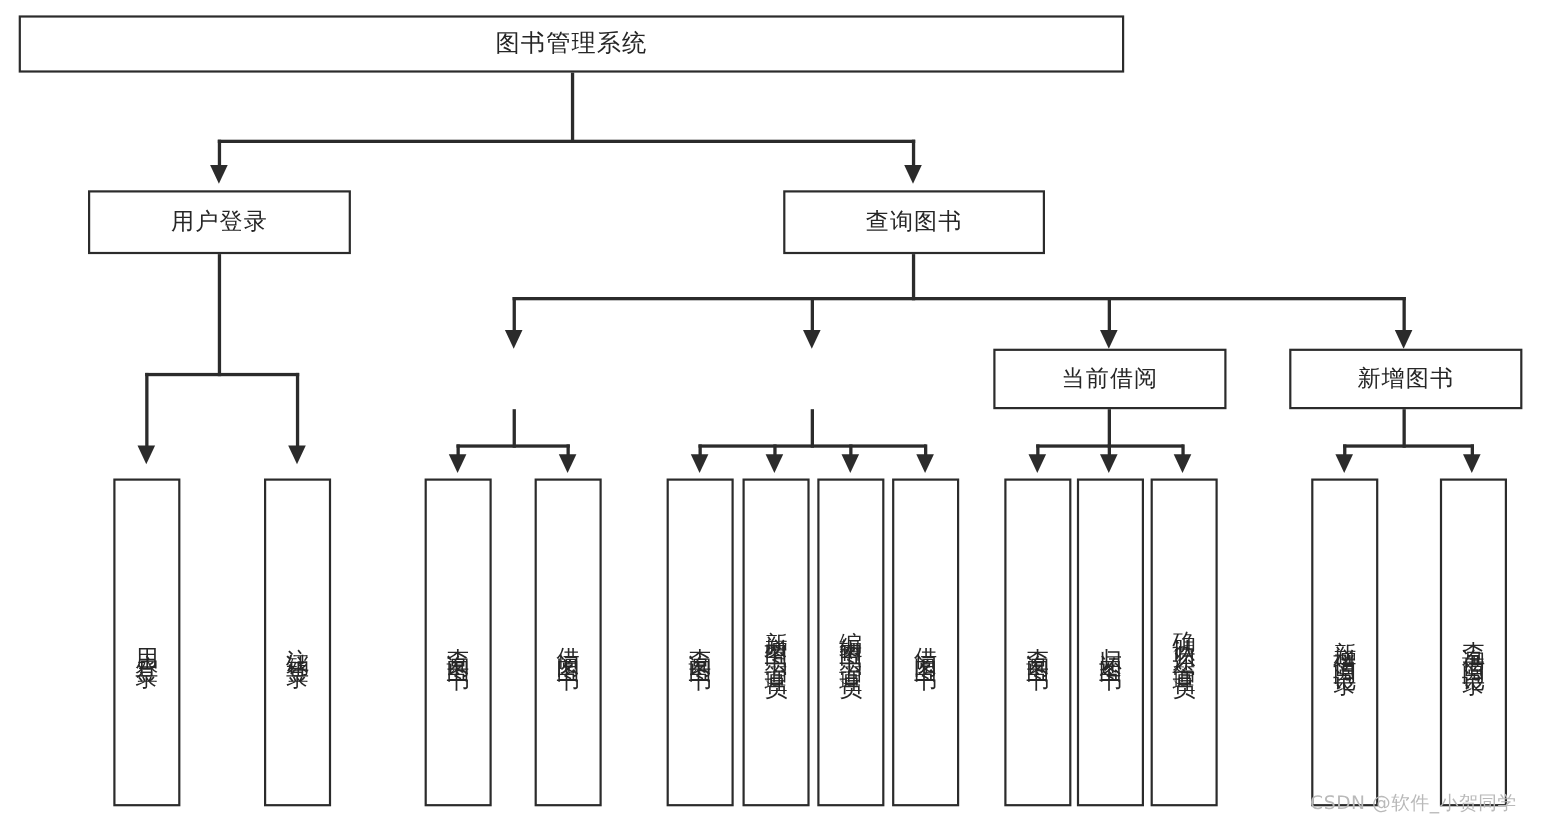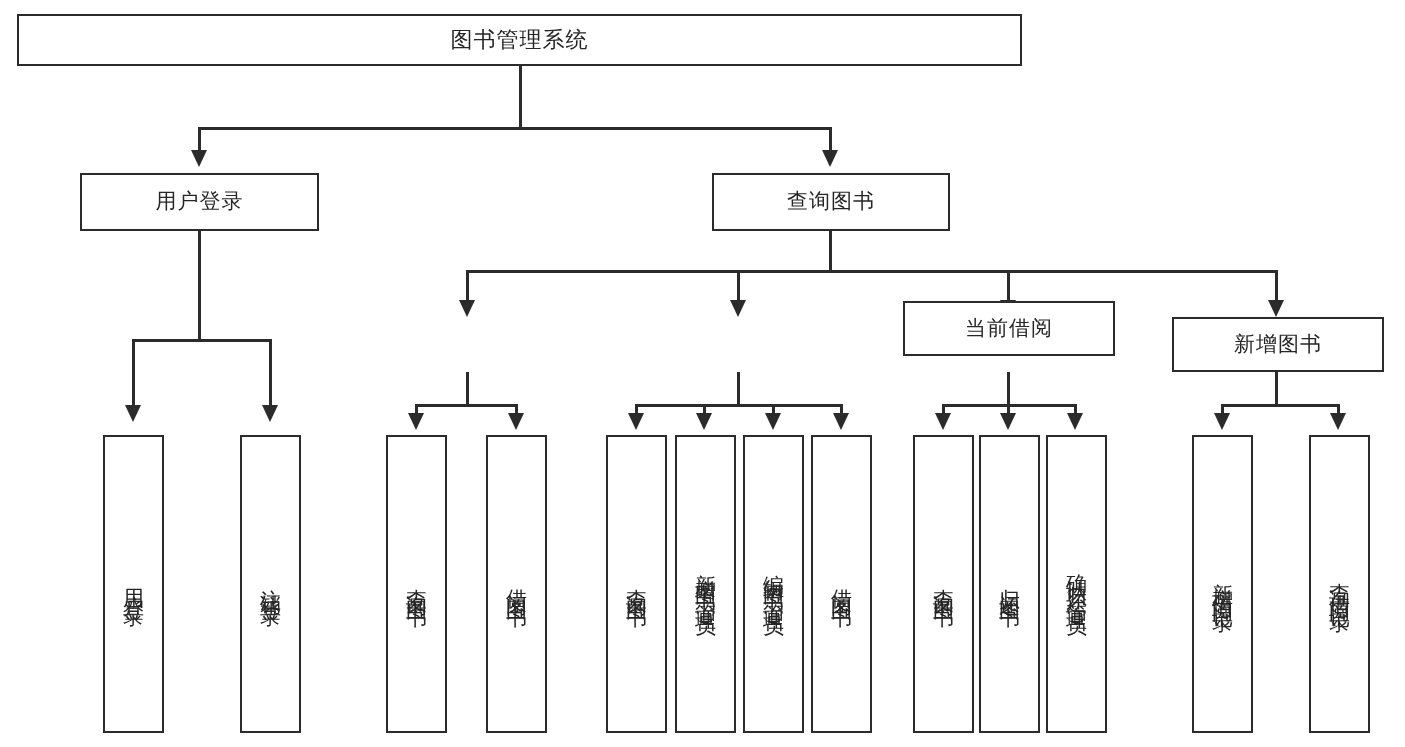--- a/index.html
+++ b/index.html
@@ -120,21 +120,21 @@
 
   <div class="conn vline" style="left:737px; top:270px; width:3px; height:32px;"></div>
   <div class="arrow" style="left:730px; top:300px;"></div>
 
   <div class="conn vline" style="left:1007px; top:270px; width:3px; height:32px;"></div>
   <div class="arrow" style="left:1000px; top:300px;"></div>
 
   <div class="conn vline" style="left:1275px; top:270px; width:3px; height:32px;"></div>
   <div class="arrow" style="left:1268px; top:300px;"></div>
 
-  <div class="node horiz" style="left:903px; top:301px; width:212px; height:55px;">
+  <div class="node horiz" style="left:903px; top:317px; width:212px; height:55px;">
     <span>当前借阅</span>
   </div>
   <div class="node horiz" style="left:1172px; top:317px; width:212px; height:55px;">
     <span>新增图书</span>
   </div>
 
   <div class="conn vline" style="left:466px; top:372px; width:3px; height:35px;"></div>
   <div class="conn hline" style="left:415px; top:404px; width:103px; height:3px;"></div>
   <div class="conn vline" style="left:415px; top:404px; width:3px; height:12px;"></div>
   <div class="arrow" style="left:408px; top:413px;"></div>
@@ -205,14 +205,15 @@
     <span class="vtext">确认归还（管理员）</span>
   </div>
 
   <div class="node vert" style="left:1192px; top:435px; width:61px; height:298px;">
     <span class="vtext">新增借阅记录</span>
   </div>
   <div class="node vert" style="left:1309px; top:435px; width:61px; height:298px;">
     <span class="vtext">查询借阅记录</span>
   </div>
 
+  <div id="watermark" style="left:1191px; top:718px;">CSDN @软件_小贺同学</div>
 
 </div>
 
 </body></html>

